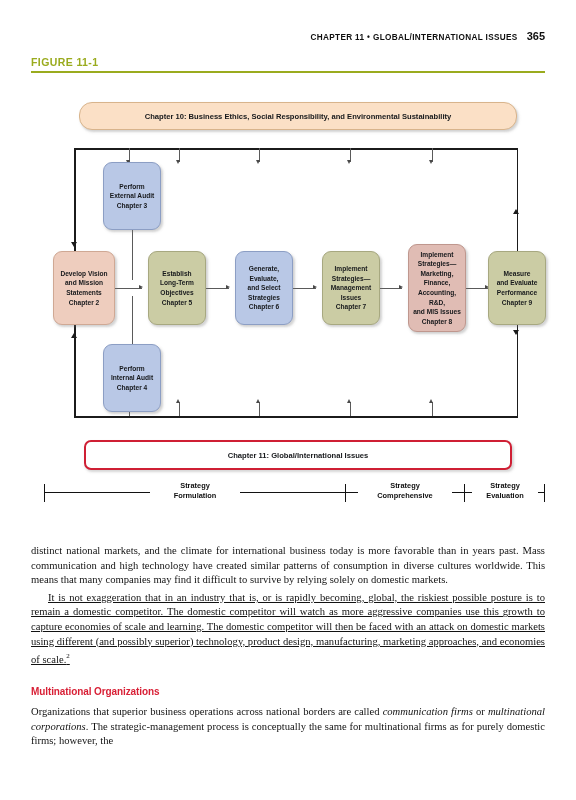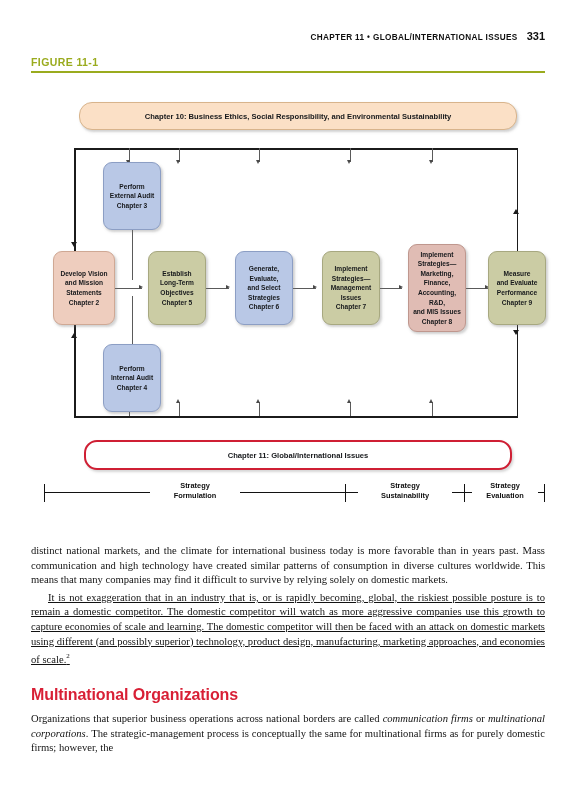--- a/index.html
+++ b/index.html
@@ -57,21 +57,21 @@
   .node.banner {
     border-radius: 13px; font-size: 7.6px;
     background: #fbe0c6; border-color: #d8b48c;
   }
   .node.blue  { background: #b9c8e6; border-color: #8c9ec4; }
   .node.pink  { background: #eecdbe; border-color: #cfa894; }
   .node.olive { background: #cbccA4; border-color: #a7a880; }
   .node.rose  { background: #e0bcb4; border-color: #bf978e; }
 
   .node.redbar {
-    border-radius: 13px;
+    border-radius: 7px;
     background: #ffffff;
     border: 2.2px solid #cf1f34;
     font-size: 7.6px;
     box-shadow: 1.5px 2px 2.5px rgba(120,120,120,.30);
   }
 
   
   .ln { position: absolute; background: #1b1b1b; z-index: 1; }
   .ln.h { height: 1.5px; }
   .ln.v { width: 1.5px; }
@@ -112,31 +112,31 @@
     font-family: "Liberation Serif", serif;
     font-size: 10.6px; line-height: 14.6px; color: #121212;
     text-align: justify; margin-bottom: 0;
   }
   .body p.indent { text-indent: 17px; margin-top: 3px; text-decoration: underline; }
   .body p i { font-style: italic; }
   .body sup { font-size: 7px; vertical-align: super; }
 
   h2.section {
     font-family: "Liberation Sans", sans-serif;
-    font-size: 16px; font-weight: bold; color: #d81f35;
+    font-size: 10px; font-weight: bold; color: #d81f35;
     margin-top: 19px; margin-bottom: 8px; letter-spacing: -.1px;
   }
 </style>
 </head>
 <body>
 
 <div class="page">
 
   <div class="runhead">
-    <span>CHAPTER 11 • GLOBAL/INTERNATIONAL ISSUES</span><span class="folio">331</span>
+    <span>CHAPTER 11 • GLOBAL/INTERNATIONAL ISSUES</span><span class="folio">365</span>
   </div>
 
   <div class="fig-label">FIGURE 11-1</div>
   <div class="fig-rule"></div>
 
   <div class="diagram">
 
     <div class="node banner" style="left:71px; top:6px; width:438px; height:28px;">
       <span>Chapter 10: Business Ethics, Social Responsibility, and Environmental Sustainability</span>
     </div>
@@ -275,21 +275,21 @@
     <div class="tick" style="left:345px;"></div>
     <div class="tick" style="left:464px;"></div>
     <div class="tick" style="left:544px;"></div>
 
     <div class="phase-lbl" style="left:150px; width:90px;">
       <span>Strategy</span><br>
       <span>Formulation</span>
     </div>
     <div class="phase-lbl" style="left:358px; width:94px;">
       <span>Strategy</span><br>
-      <span>Sustainability</span>
+      <span>Comprehensive</span>
     </div>
     <div class="phase-lbl" style="left:472px; width:66px;">
       <span>Strategy</span><br>
       <span>Evaluation</span>
     </div>
   </div>
 
 
   <div class="body">
     <p>distinct national markets, and the climate for international business today is more favorable than in years past. Mass communication and high technology have created similar patterns of consumption in diverse cultures worldwide. This means that many companies may find it difficult to survive by relying solely on domestic markets.</p>

